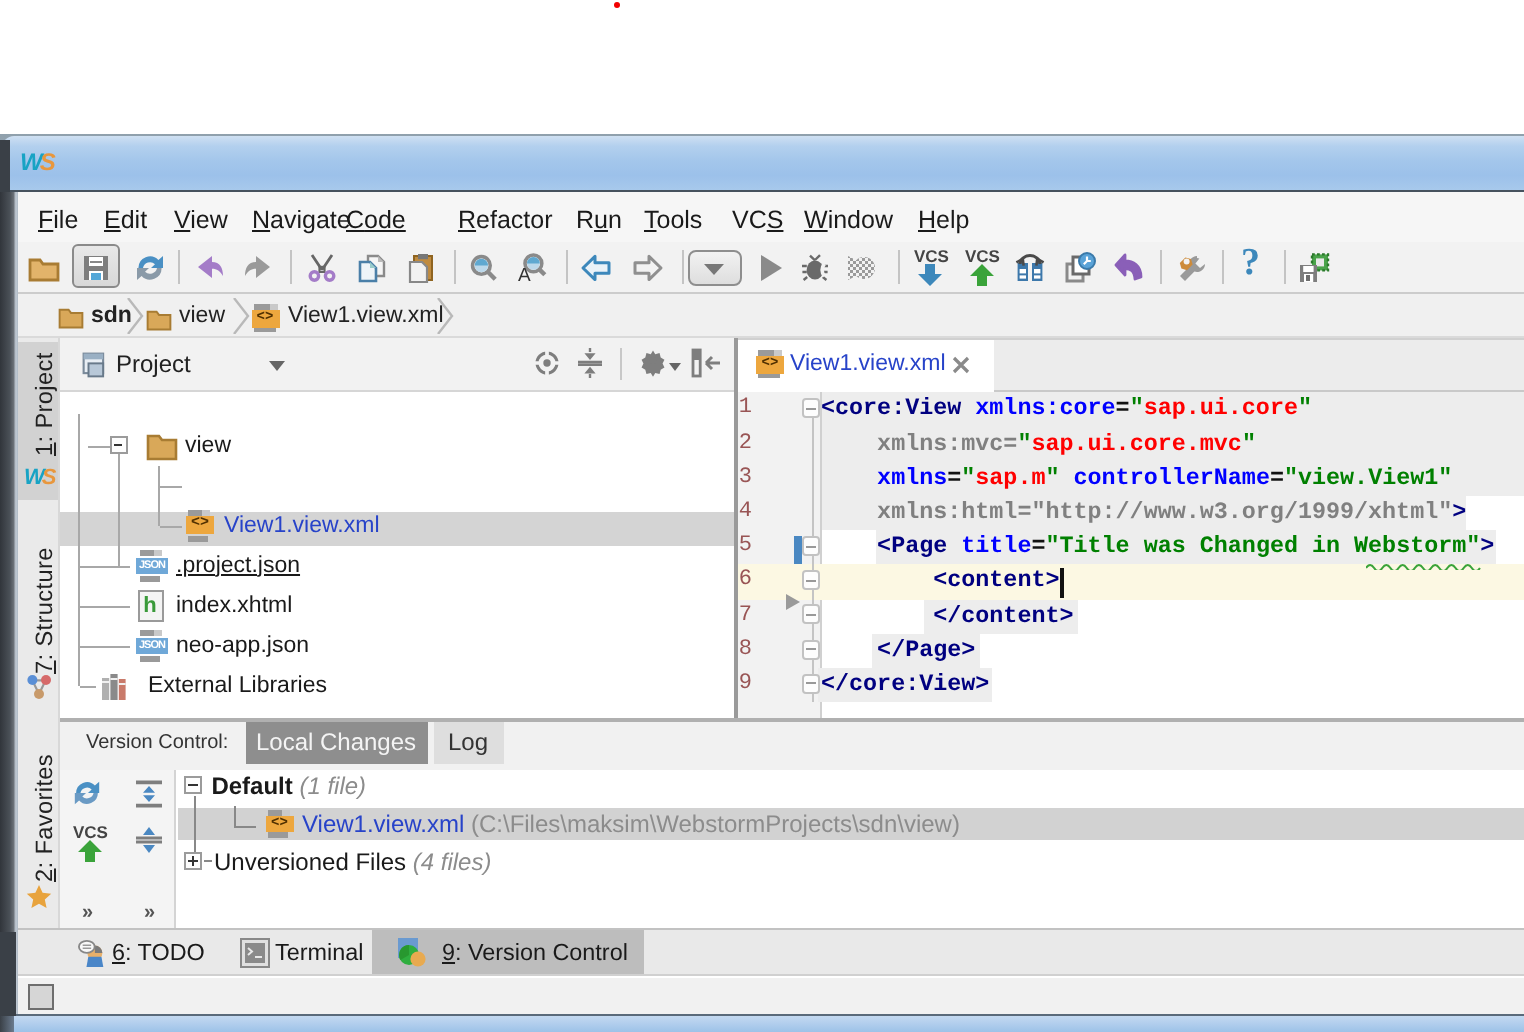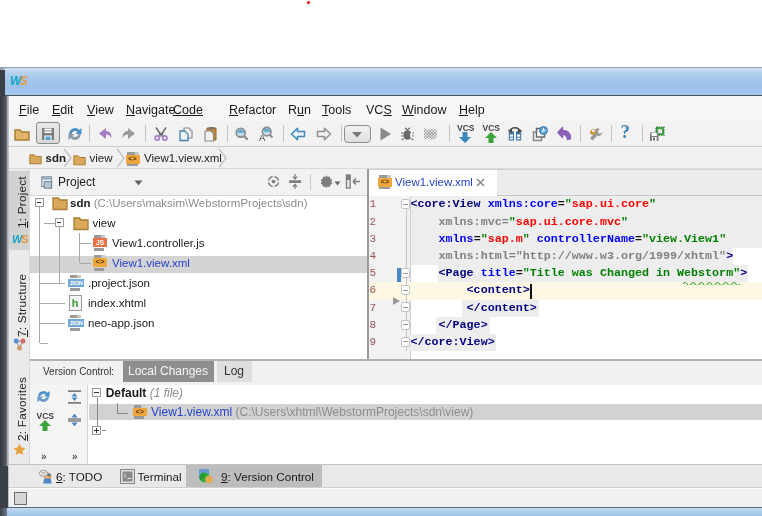--- a/index.html
+++ b/index.html
@@ -279,84 +279,77 @@
     <div class="abs" style="left:29px;top:31px;width:1px;height:56px;background:#a8a8a8;"></div>
     <div class="abs" style="left:49px;top:37px;width:1px;height:30px;background:#a8a8a8;"></div>
     <div class="abs" style="left:14px;top:27px;width:11px;height:1px;background:#a8a8a8;"></div>
     <div class="abs" style="left:50px;top:47px;width:11px;height:1px;background:#a8a8a8;"></div>
     <div class="abs" style="left:50px;top:67px;width:11px;height:1px;background:#a8a8a8;"></div>
     <div class="abs" style="left:10px;top:87px;width:25px;height:1px;background:#a8a8a8;"></div>
     <div class="abs" style="left:10px;top:107px;width:25px;height:1px;background:#a8a8a8;"></div>
     <div class="abs" style="left:10px;top:127px;width:25px;height:1px;background:#a8a8a8;"></div>
     <div class="abs" style="left:10px;top:147px;width:8px;height:1px;background:#a8a8a8;"></div>
 
-    <div class="trow" style="top:-3px;">
-      <div class="ebox" style="left:4.5px;top:5px;"></div>
-      <svg class="ticon" style="left:22px;" viewBox="0 0 16 16">
-          <path d="M1 3 h5.5 l1.5 2 H15 v9.5 H1 z" fill="#d9a859" stroke="#a87c33" stroke-width="1.3"></path>
-        </svg>
-      <div class="tlabel" style="left:40px;font-weight:bold;">sdn <span style="font-weight:normal;color:#8c8c8c;">(C:\Users\maksim\WebstormProjects\sdn)</span></div>
-    </div>
 
     <div class="trow" style="top:17px;">
       <div class="ebox" style="left:24.5px;top:5px;"></div>
       <svg class="ticon" style="left:42.5px;" viewBox="0 0 16 16">
           <path d="M1 3 h5.5 l1.5 2 H15 v9.5 H1 z" fill="#d9a859" stroke="#a87c33" stroke-width="1.3"></path>
         </svg>
       <div class="tlabel" style="left:62.5px;">view</div>
     </div>
 
-    <div class="trow" style="top:37px;">
-      <div class="abs" style="left:63px;top:2px;width:14px;height:16px;">
-        <div class="abs" style="left:1px;top:0;width:10px;height:3px;background:#9a9a9a;"></div>
-          <div class="abs" style="left:8px;top:0;width:4px;height:3px;background:#c9c9c9;"></div>
-        <div class="abs" style="left:0;top:3px;width:14px;height:9px;background:#e8734a;font:bold 7px/9px 'Liberation Sans';color:#fff;text-align:center;">JS</div>
-        <div class="abs" style="left:1px;top:13px;width:10px;height:2.5px;background:#9a9a9a;"></div>
-      </div>
-      <div class="tlabel" style="left:82px;">View1.controller.js</div>
-    </div>
 
     <div class="trow" style="top:57px;">
       <div class="abs" style="left:63px;top:2px;width:14px;height:16px;">
         <div class="abs" style="left:1px;top:0;width:10px;height:3px;background:#9a9a9a;"></div>
           <div class="abs" style="left:8px;top:0;width:4px;height:3px;background:#c9c9c9;"></div>
         <div class="abs" style="left:0;top:3px;width:14px;height:9px;background:#eda73e;font:bold 7.5px/9px 'Liberation Mono';color:#503000;text-align:center;">&lt;&gt;</div>
         <div class="abs" style="left:1px;top:13px;width:10px;height:2.5px;background:#9a9a9a;"></div>
       </div>
       <div class="tlabel" style="left:82px;color:#2743c9;">View1.view.xml</div>
     </div>
 
     <div class="trow" style="top:77px;">
       <div class="abs" style="left:38px;top:2px;width:16px;height:16px;">
         <div class="abs" style="left:2px;top:0;width:10px;height:3px;background:#9a9a9a;"></div>
           <div class="abs" style="left:9px;top:0;width:4px;height:3px;background:#c9c9c9;"></div>
         <div class="abs" style="left:0;top:4px;width:16px;height:8px;background:#6fa8d8;font:bold 5.5px/8px 'Liberation Sans';color:#fff;text-align:center;letter-spacing:-0.5px;">JSON</div>
         <div class="abs" style="left:2px;top:13px;width:10px;height:2.5px;background:#9a9a9a;"></div>
       </div>
-      <div class="tlabel" style="left:58px;">.project.json</div>
+      <div class="tlabel" style="left:58px;text-decoration:underline;">.project.json</div>
     </div>
 
     <div class="trow" style="top:97px;">
       <div class="abs" style="left:39px;top:2px;width:13px;height:16px;">
         <div class="abs" style="left:0;top:0;width:13px;height:16px;background:#f4f4f4;border:1px solid #9a9a9a;"></div>
         <div class="abs" style="left:0px;top:2px;width:12px;font:bold 11px/12px 'Liberation Sans';color:#3a9a3a;text-align:center;">h</div>
       </div>
       <div class="tlabel" style="left:58px;">index.xhtml</div>
     </div>
 
     <div class="trow" style="top:117px;">
       <div class="abs" style="left:38px;top:2px;width:16px;height:16px;">
         <div class="abs" style="left:2px;top:0;width:10px;height:3px;background:#9a9a9a;"></div>
           <div class="abs" style="left:9px;top:0;width:4px;height:3px;background:#c9c9c9;"></div>
         <div class="abs" style="left:0;top:4px;width:16px;height:8px;background:#6fa8d8;font:bold 5.5px/8px 'Liberation Sans';color:#fff;text-align:center;letter-spacing:-0.5px;">JSON</div>
         <div class="abs" style="left:2px;top:13px;width:10px;height:2.5px;background:#9a9a9a;"></div>
       </div>
       <div class="tlabel" style="left:58px;">neo-app.json</div>
     </div>
 
+    <div class="trow" style="top:137px;">
+      <svg class="ticon" style="left:20px;" viewBox="0 0 16 16">
+          <rect x="1" y="4" width="3.6" height="11" fill="#b0b0b0"></rect>
+          <rect x="5.2" y="2" width="3.6" height="13" fill="#8a8a8a"></rect>
+          <rect x="9.4" y="4.5" width="3.4" height="10.5" fill="#c97a6a"></rect>
+          <path d="M1 6 h3.6 M5.2 4.5 h3.6 M9.4 7 h3.4" stroke="#f0f0f0" stroke-width="1"></path>
+        </svg>
+      <div class="tlabel" style="left:44px;">External Libraries</div>
+    </div>
   </div>
 
   <div class="abs" style="left:367px;top:169px;width:1.5px;height:191px;background:#9a9a9a;"></div>
 
   <div class="abs" style="left:368.5px;top:169px;width:393.5px;height:27px;background:#ececec;border-top:1px solid #d0d0d0;"></div>
   <div class="abs" style="left:368.5px;top:195px;width:393.5px;height:1px;background:#c9c9c9;"></div>
   <div class="abs" style="left:368.5px;top:170px;width:128px;height:26px;background:#ffffff;"></div>
   <div class="abs" id="edtab" style="left:368.5px;top:170px;width:200px;height:26px;">
     <div class="abs" style="left:9.5px;top:5px;width:14px;height:14px;">
       <div class="abs" style="left:1px;top:0;width:11px;height:3px;background:#9a9a9a;"></div>
@@ -456,23 +449,24 @@
     <div class="abs" style="left:31.5px;top:20px;width:1px;height:10px;background:#888;"></div>
     <div class="abs" style="left:31.5px;top:29.5px;width:11.5px;height:1px;background:#888;"></div>
     <div class="ebox" style="left:7px;top:5px;"></div>
     <div class="abs txt" style="left:20.7px;top:2.5px;font-size:12px;color:#1a1a1a;font-weight:bold;">Default <span style="font-weight:normal;font-style:italic;color:#8c8c8c;">(1 file)</span></div>
     <div class="abs" style="left:48px;top:21.5px;width:13.5px;height:14px;">
       <div class="abs" style="left:1px;top:0;width:10px;height:3px;background:#9a9a9a;"></div>
         <div class="abs" style="left:8px;top:0;width:4px;height:3px;background:#c9c9c9;"></div>
       <div class="abs" style="left:0;top:3px;width:13.5px;height:8.5px;background:#eda73e;font:bold 7px/8.5px 'Liberation Mono';color:#503000;text-align:center;">&lt;&gt;</div>
       <div class="abs" style="left:1px;top:11.5px;width:10px;height:2.5px;background:#9a9a9a;"></div>
     </div>
-    <div class="abs txt" style="left:66px;top:21.5px;font-size:12px;color:#2743c9;">View1.view.xml <span style="color:#8c8c8c;">(C:\Users\xhtml\WebstormProjects\sdn\view)</span></div>
+    <div class="abs txt" style="left:66px;top:21.5px;font-size:12px;color:#2743c9;">View1.view.xml <span style="color:#8c8c8c;">(C:\Files\maksim\WebstormProjects\sdn\view)</span></div>
     <div class="ebox plus" style="left:7px;top:43px;"></div>
     <div class="abs" style="left:17px;top:47px;width:4px;height:1px;background:#888;"></div>
+    <div class="abs txt" style="left:22px;top:40.5px;font-size:12px;color:#1a1a1a;">Unversioned Files <span style="font-style:italic;color:#8c8c8c;">(4 files)</span></div>
   </div>
 
   <div class="abs" style="left:9px;top:464px;width:753px;height:24px;background:#e9e9e9;border-top:1px solid #c2c2c2;border-bottom:1px solid #d0d0d0;"></div>
   <div class="abs" id="bottabs" style="left:9px;top:464px;width:753px;height:24px;">
     <div class="abs" style="left:176.7px;top:1px;width:136px;height:22px;background:#bdbdbd;"></div>
     <svg class="abs" style="left:30px;top:5px;width:15px;height:15px;" viewBox="0 0 16 16">
         <circle cx="9" cy="8" r="4" fill="#e8b06a"></circle>
         <path d="M5.5 10 h7 l1 5.5 h-9 z" fill="#4a86c8"></path>
         <path d="M9 4 a4 4 0 0 1 4 4 l-4 0 z" fill="#7a7a7a"></path>
         <ellipse cx="4.7" cy="4.7" rx="4.2" ry="3.2" fill="#f8f8f8" stroke="#888" stroke-width="1"></ellipse>

